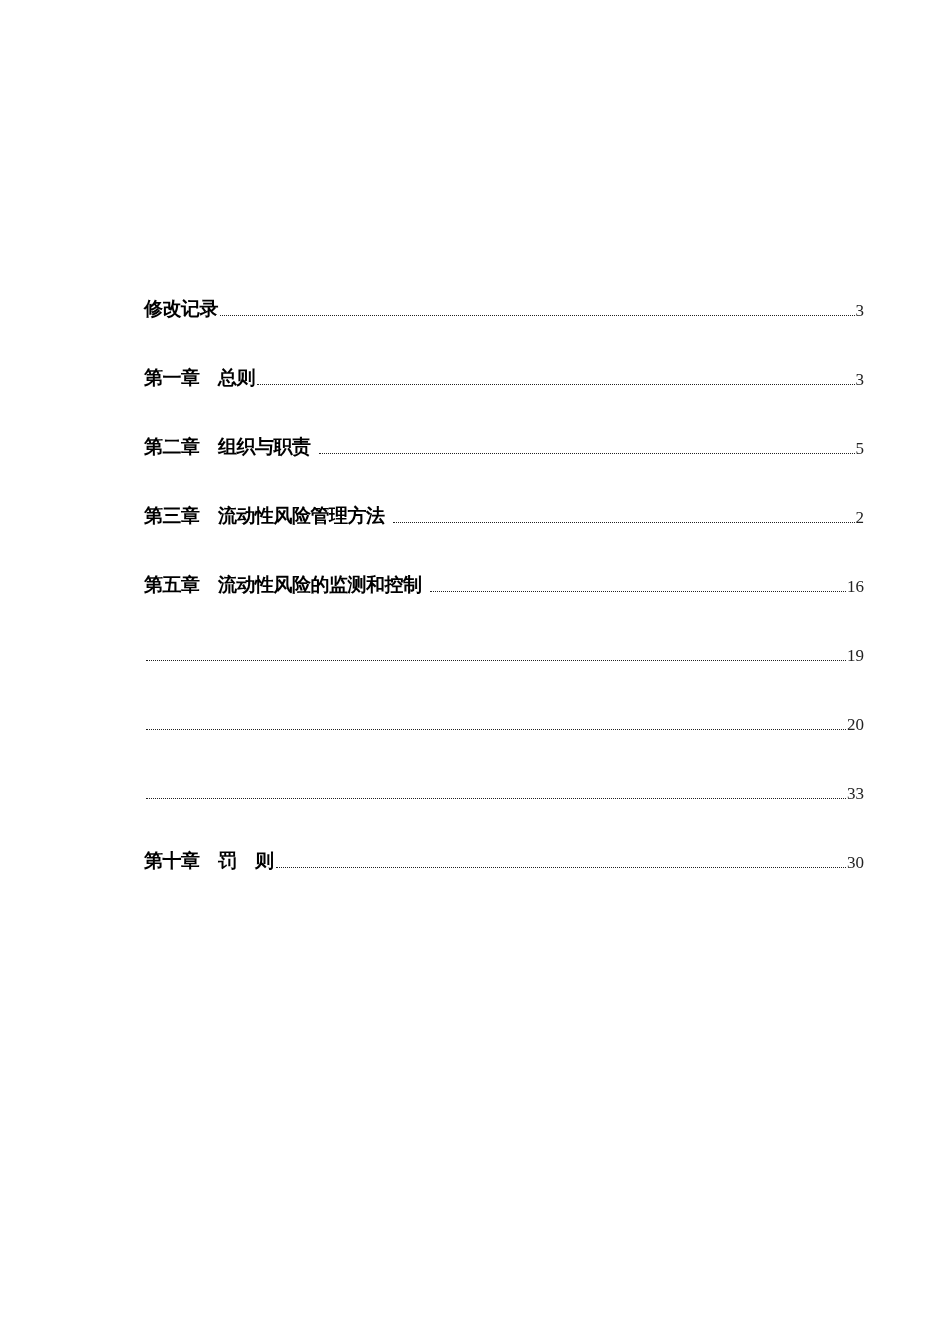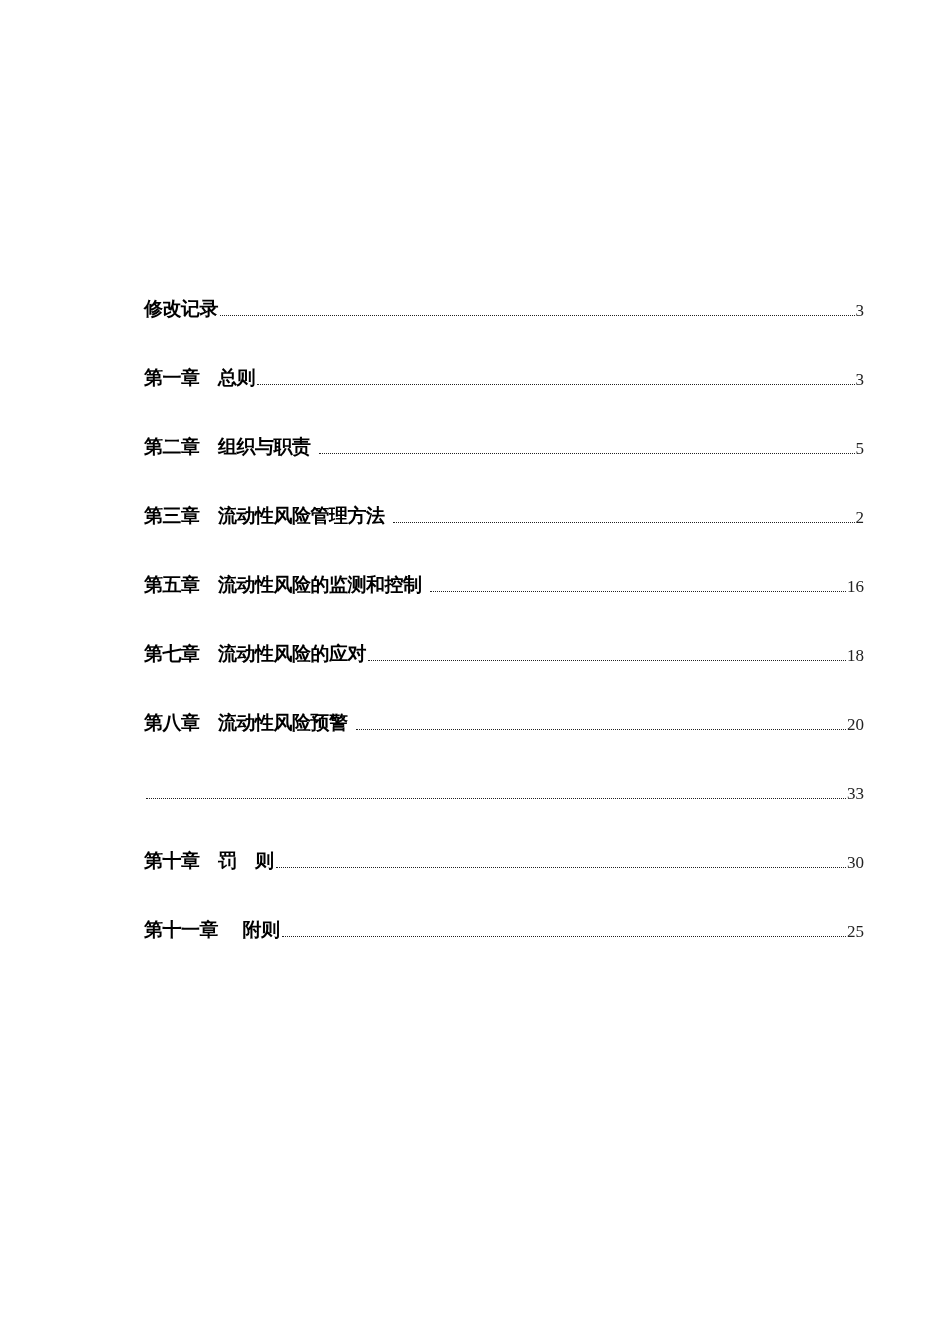--- a/index.html
+++ b/index.html
@@ -97,42 +97,35 @@
 
 
     <div class="toc-entry">
       <span class="label">第五章　流动性风险的监测和控制 </span>
       <span class="leader"></span>
       <span class="page-num">16</span>
     </div>
 
 
     <div class="toc-entry">
-      <span class="label">第七章　流动性风险的应对</span>
       <span class="leader"></span>
-      <span class="page-num">18</span>
+      <span class="page-num">19</span>
     </div>
 
     <div class="toc-entry">
-      <span class="label">第八章　流动性风险预警 </span>
       <span class="leader"></span>
       <span class="page-num">20</span>
     </div>
 
     <div class="toc-entry">
       <span class="leader"></span>
       <span class="page-num">33</span>
     </div>
 
     <div class="toc-entry">
       <span class="label">第十章　罚　则</span>
       <span class="leader"></span>
       <span class="page-num">30</span>
     </div>
 
-    <div class="toc-entry">
-      <span class="label">第十一章　 附则</span>
-      <span class="leader"></span>
-      <span class="page-num">25</span>
-    </div>
 
   </div>
 </div>
 
 </body></html>

